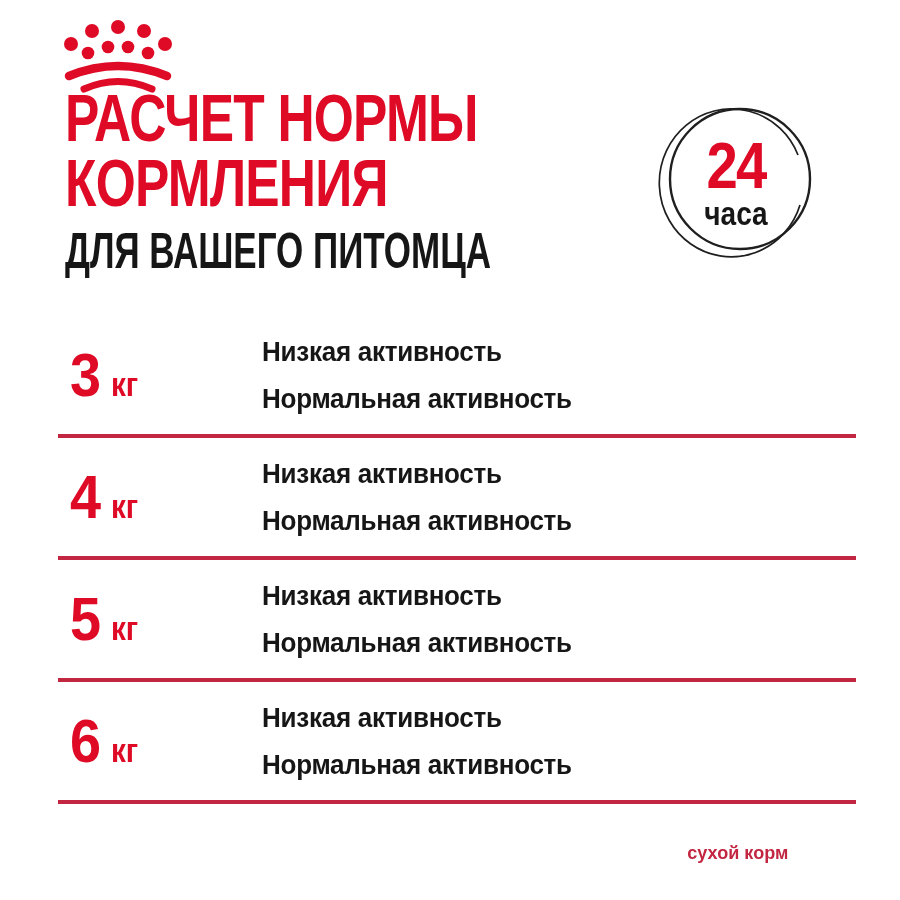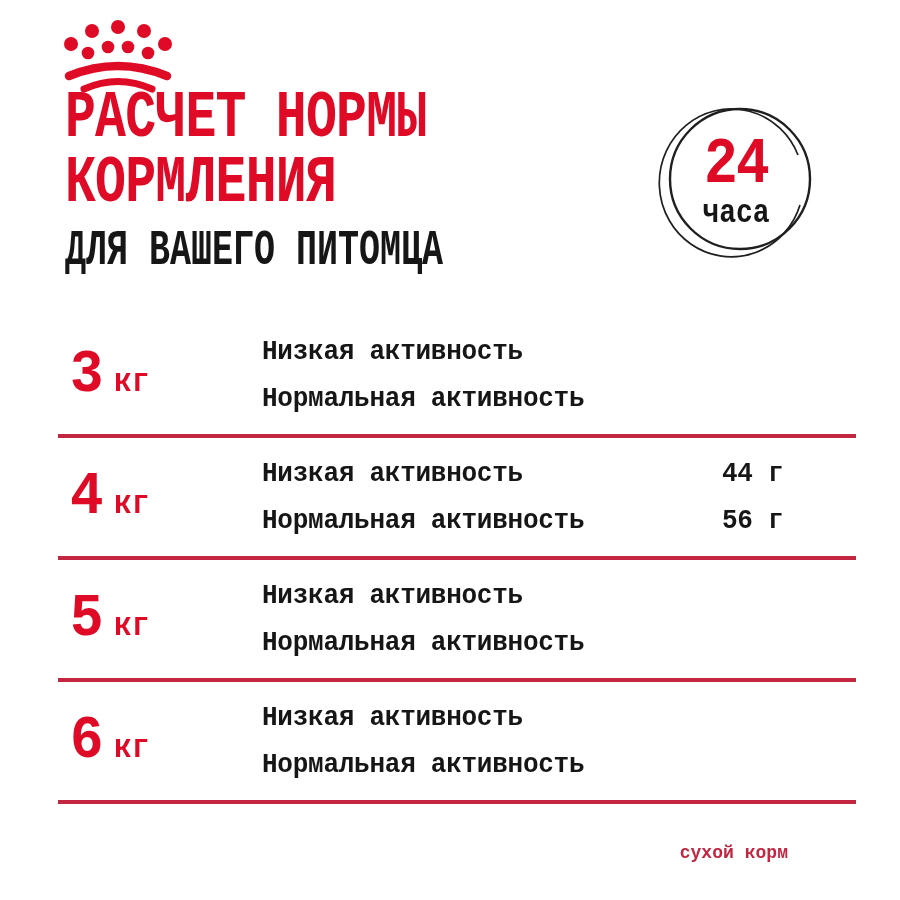--- a/index.html
+++ b/index.html
@@ -5,21 +5,21 @@
   :root{
     --red:#de0a26;
     --crimson:#c22641;
     --ink:#161616;
   }
   html,body{margin:0;padding:0;background:#ffffff;}
   .page{
     position:relative;
     width:900px;height:900px;
     background:#ffffff;
-    font-family:Liberation Mono, monospace;
+    font-family:Liberation Sans, sans-serif;
     overflow:hidden;
   }
   
   .crown{position:absolute;left:62px;top:20px;width:112px;height:74px;}
   
   .title{
     position:absolute;left:65px;top:86px;
     color:var(--red);
     font-weight:bold;
     font-size:66px;line-height:65px;
@@ -143,24 +143,20 @@
 
     <div class="row">
       <div class="weight">
         <span class="w-num">4</span>
         <span class="w-unit">кг</span>
       </div>
       <div class="labels">
         <div class="cell-line">Низкая активность</div>
         <div class="cell-line">Нормальная активность</div>
       </div>
-      <div class="values">
-        <div class="cell-line">44 г</div>
-        <div class="cell-line">56 г</div>
-      </div>
     </div>
 
     <div class="row">
       <div class="weight">
         <span class="w-num">5</span>
         <span class="w-unit">кг</span>
       </div>
       <div class="labels">
         <div class="cell-line">Низкая активность</div>
         <div class="cell-line">Нормальная активность</div>

